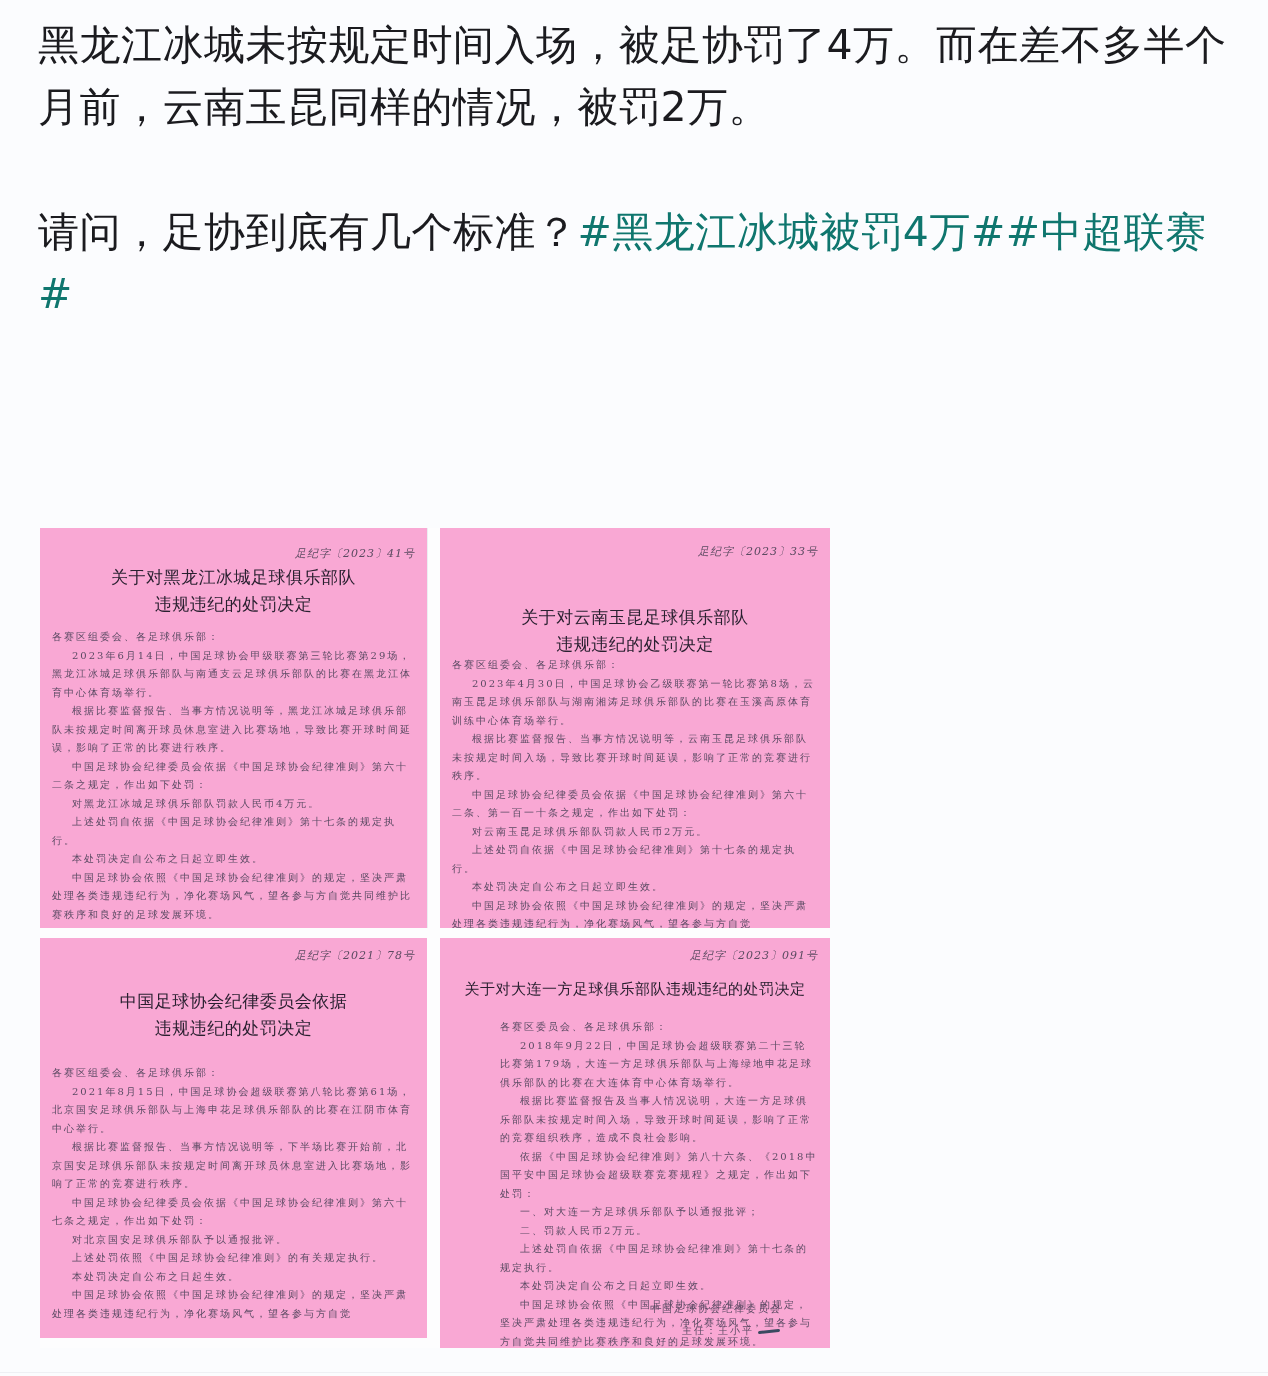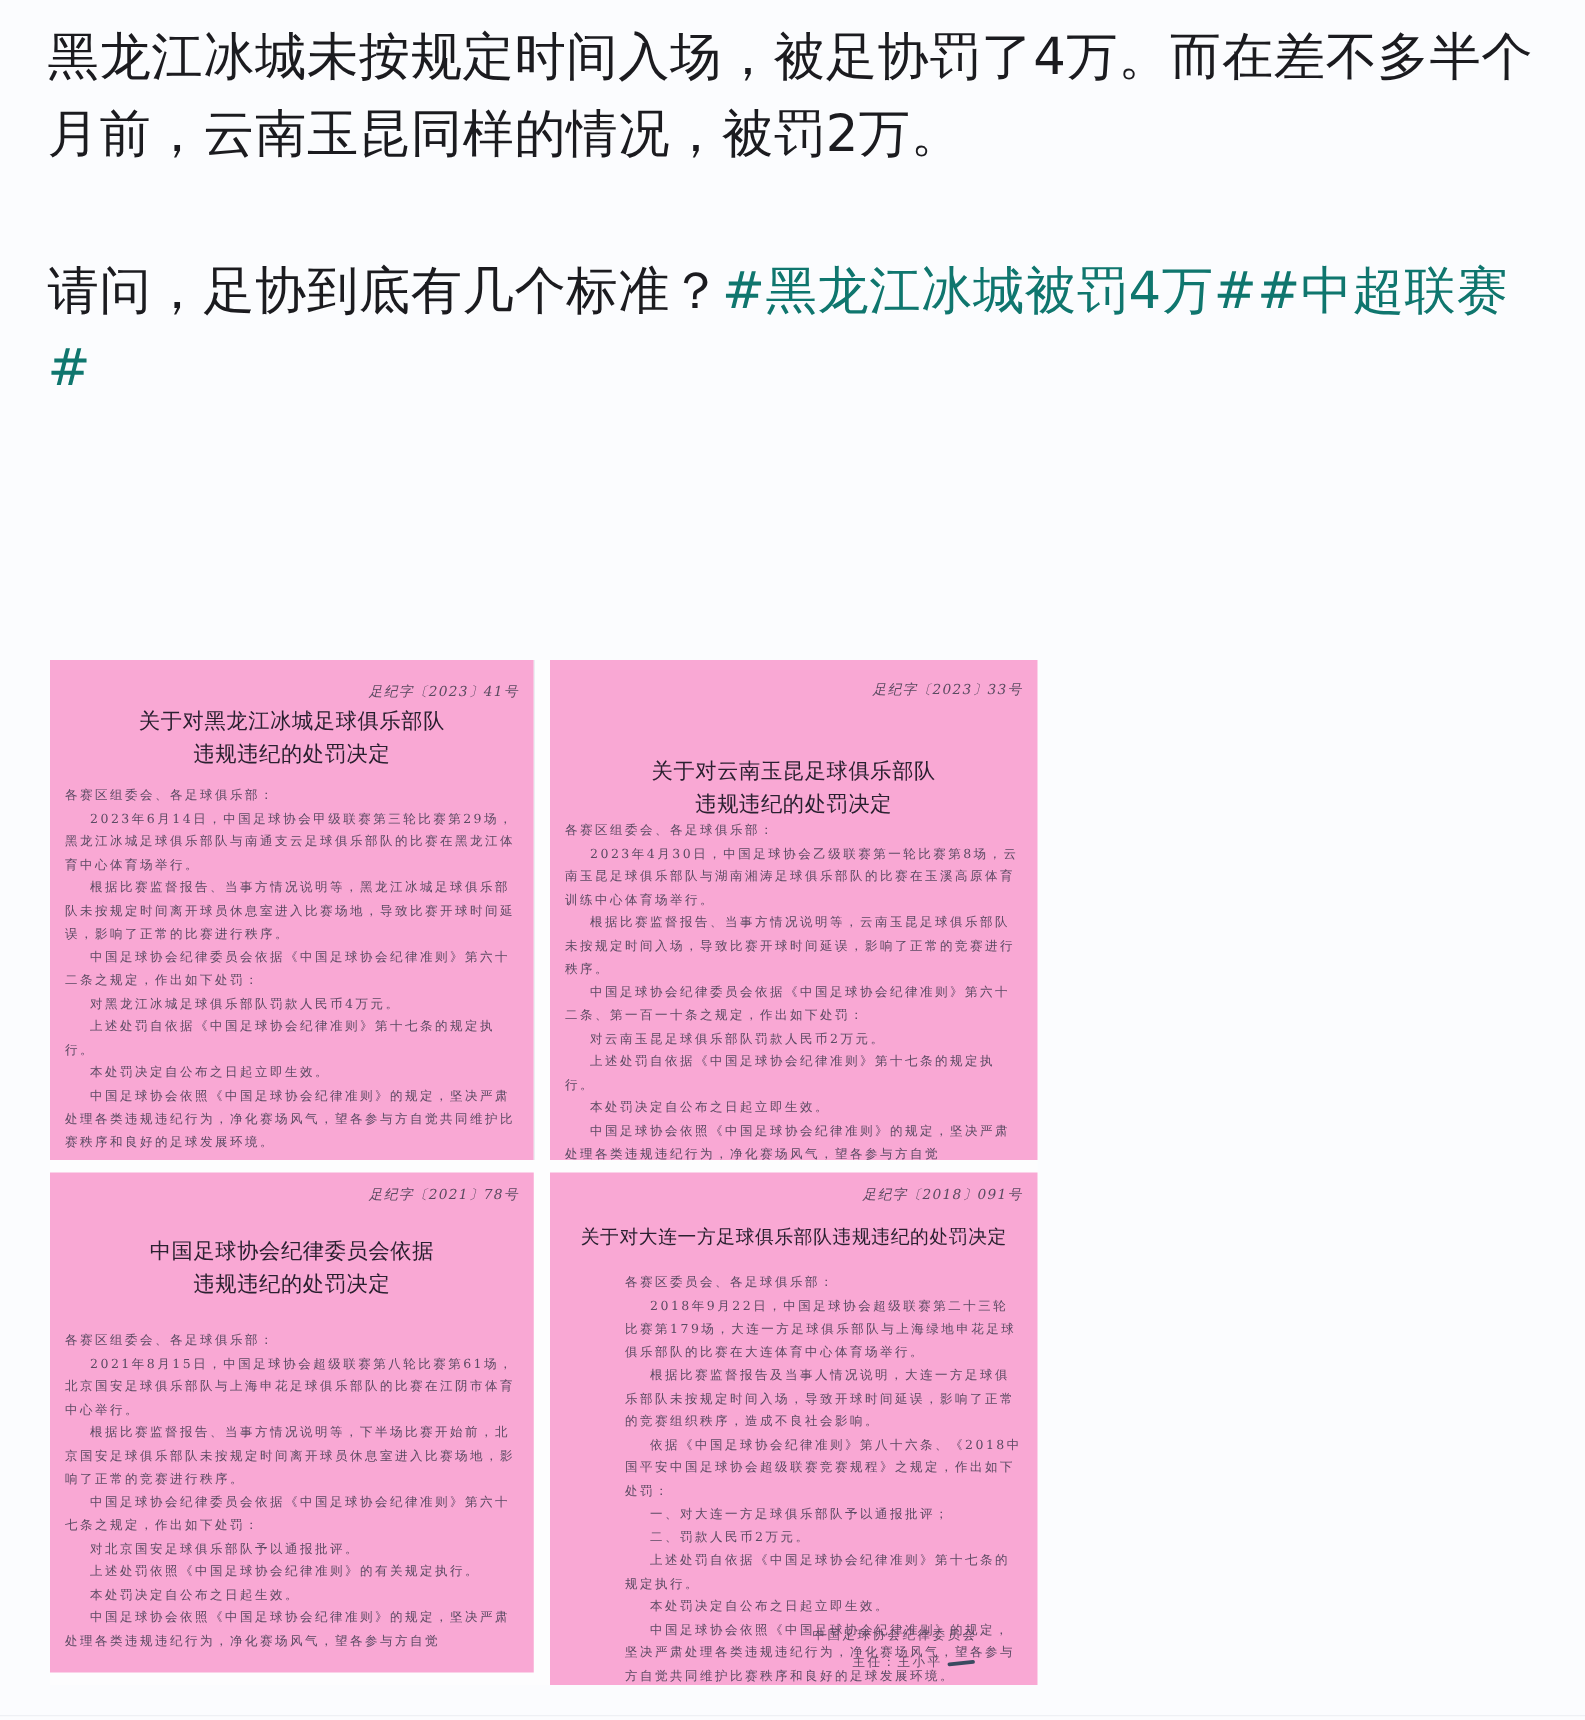--- a/index.html
+++ b/index.html
@@ -118,21 +118,21 @@
       <p>根据比赛监督报告、当事方情况说明等，下半场比赛开始前，北京国安足球俱乐部队未按规定时间离开球员休息室进入比赛场地，影响了正常的竞赛进行秩序。</p>
       <p>中国足球协会纪律委员会依据《中国足球协会纪律准则》第六十七条之规定，作出如下处罚：</p>
       <p>对北京国安足球俱乐部队予以通报批评。</p>
       <p>上述处罚依照《中国足球协会纪律准则》的有关规定执行。</p>
       <p>本处罚决定自公布之日起生效。</p>
       <p>中国足球协会依照《中国足球协会纪律准则》的规定，坚决严肃处理各类违规违纪行为，净化赛场风气，望各参与方自觉</p>
     </div>
   </div>
 
   <div class="doc" style="left:400px; top:410px; width:390px; height:410px;">
-    <div class="docno" style="top:10px; right:12px;">足纪字〔2018〕091号</div>
+    <div class="docno" style="top:10px; right:12px;">足纪字〔2023〕091号</div>
     <div class="title" style="top:38px; font-size:15px;">
       <div>关于对大连一方足球俱乐部队违规违纪的处罚决定</div>
     </div>
     <div class="body" style="top:80px;margin-left:48px;">
       <p class="noindent">各赛区委员会、各足球俱乐部：</p>
       <p>2018年9月22日，中国足球协会超级联赛第二十三轮比赛第179场，大连一方足球俱乐部队与上海绿地申花足球俱乐部队的比赛在大连体育中心体育场举行。</p>
       <p>根据比赛监督报告及当事人情况说明，大连一方足球俱乐部队未按规定时间入场，导致开球时间延误，影响了正常的竞赛组织秩序，造成不良社会影响。</p>
       <p>依据《中国足球协会纪律准则》第八十六条、《2018中国平安中国足球协会超级联赛竞赛规程》之规定，作出如下处罚：</p>
       <p>一、对大连一方足球俱乐部队予以通报批评；</p>
       <p>二、罚款人民币2万元。</p>

